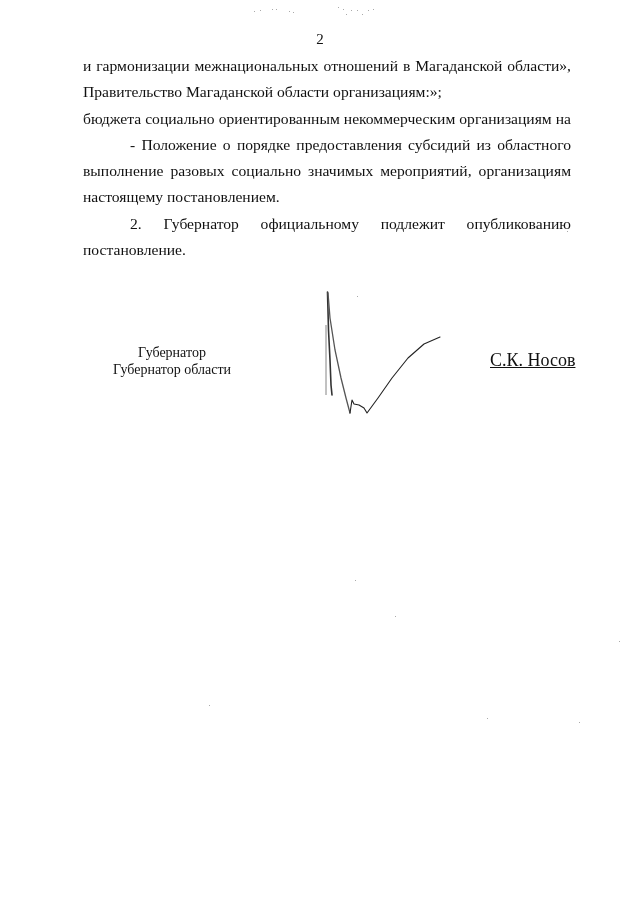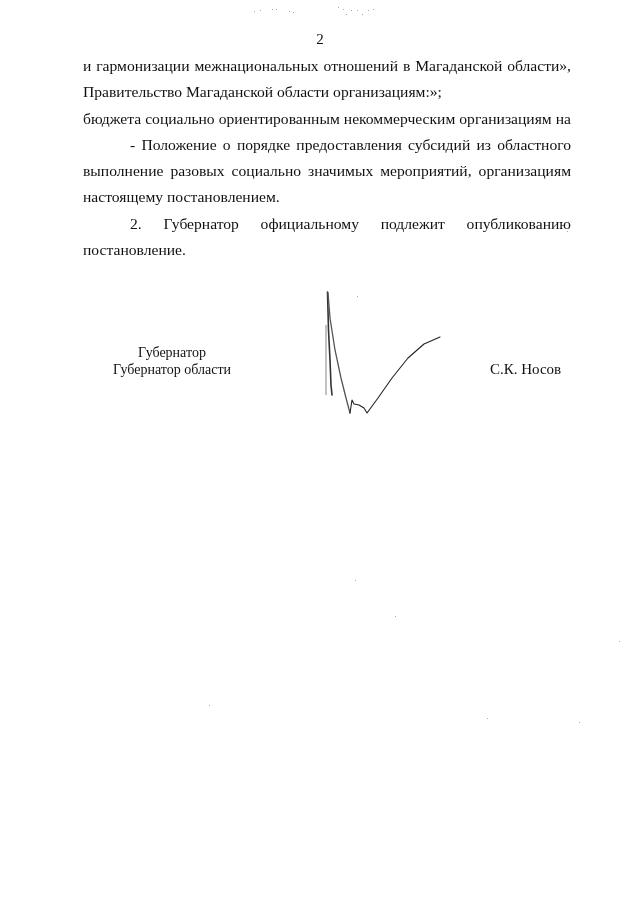--- a/index.html
+++ b/index.html
@@ -4,21 +4,21 @@
   <style>
     html, body { margin: 0; padding: 0; background: #ffffff; }
     body { width: 640px; height: 905px; position: relative; overflow: hidden;
            font-family: "Liberation Serif", "DejaVu Serif", serif; color: #111; }
     .page { position: absolute; left: 0; top: 0; width: 640px; height: 905px; background: #fff; }
     .page-num { position: absolute; top: 31px; left: 0; width: 640px; text-align: center; font-size: 15px; }
     .body-text { position: absolute; left: 83px; top: 53px; width: 488px; font-size: 15.6px; line-height: 26.3px; }
     .body-text p { margin: 0; text-align: justify; text-align-last: left; }
     .line-j { display: block; text-align: justify; text-align-last: justify; }
     .sig-title { position: absolute; left: 92px; top: 344px; width: 160px; text-align: center; font-size: 14px; line-height: 17px; }
-    .sig-name { position: absolute; left: 490px; top: 361px; font-size: 15px; }
+    .sig-name { position: absolute; left: 490px; top: 350px; font-size: 18px; text-decoration: underline; }
     .signature { position: absolute; left: 300px; top: 280px; width: 160px; height: 145px; }
     .speck { position: absolute; width: 1px; height: 1px; background: #aaa; }
   </style>
 </head>
 <body>
 
 <div class="page">
 
   <div class="speck" style="left:254px;top:11px"></div>
   <div class="speck" style="left:260px;top:10px"></div>

